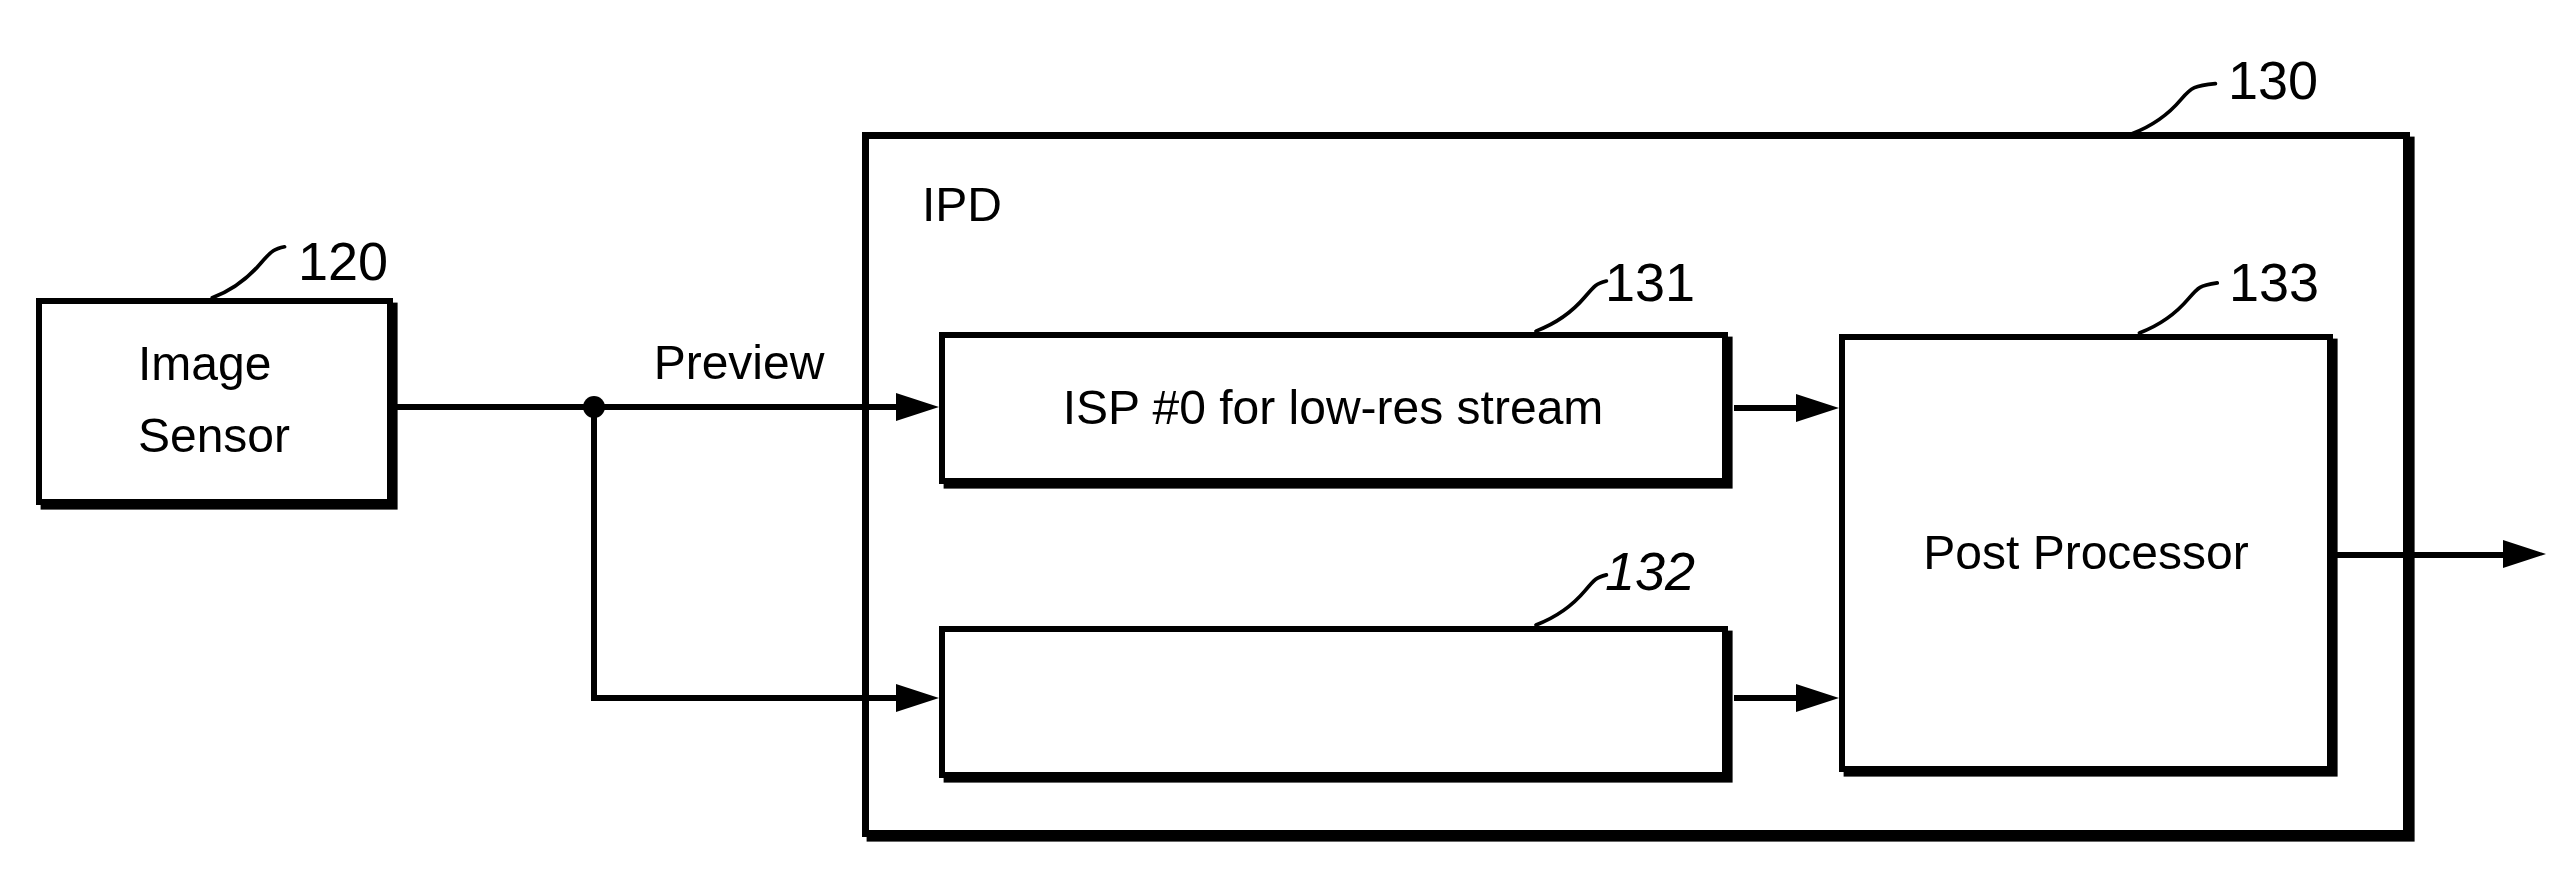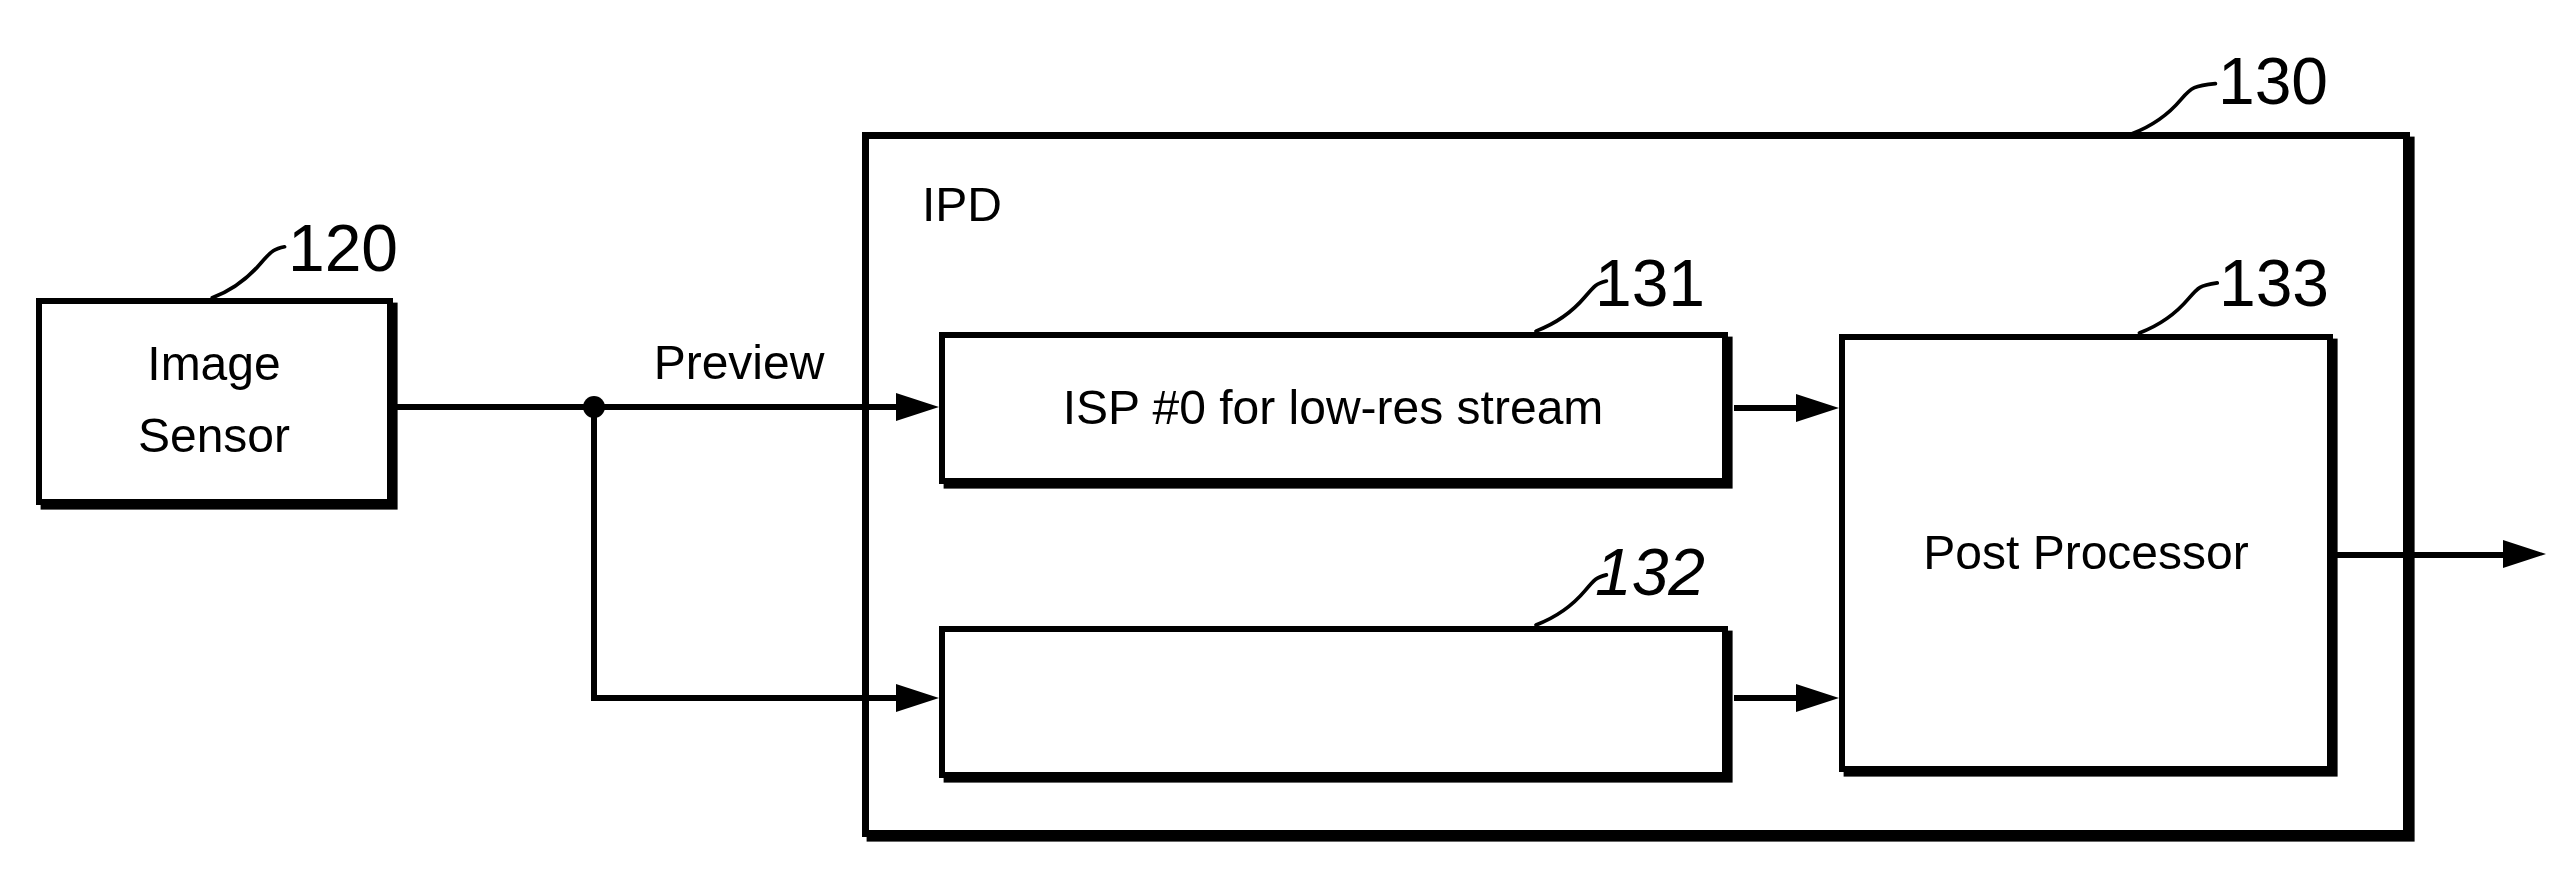--- a/index.html
+++ b/index.html
@@ -32,29 +32,29 @@
   .t {
     position: absolute;
     font-size: 48px;
     line-height: 1.1;
     white-space: nowrap;
     color: var(--stroke);
     transform: translate(-50%, -50%);
     letter-spacing: 0px;
   }
   .t.left { transform: translateY(-50%); }
-  .sensor-label { left: 214px; top: 400px; text-align: center; line-height: 72px; }
+  .sensor-label { left: 214px; top: 400px; text-align: left; line-height: 72px; }
   .ipd-label    { left: 922px; top: 205px; }
   .isp0-label   { left: 1333px; top: 408px; }
   .isp1-label   { left: 1333px; top: 702px; }
   .post-label   { left: 2086px; top: 553px; }
   .preview-label { left: 739px; top: 363px; }
   .capture-label { left: 733px; top: 654px; }
-  .ref { font-size: 66px; }
-  .ref-120 { left: 343px;  top: 248px; }
+  .ref { font-size: 54px; }
+  .ref-120 { left: 343px;  top: 262px; }
   .ref-130 { left: 2273px; top: 81px; }
   .ref-131 { left: 1650px; top: 283px; text-align: center; }
   .ref-132 { left: 1650px; top: 572px; font-style: italic; }
   .ref-133 { left: 2274px; top: 283px; }
 
   
   .hline { position: absolute; height: 5.6px; background: var(--stroke); }
   .vline { position: absolute; width: 5.6px;  background: var(--stroke); }
   .l-sensor-out { left: 393px; top: 404px; width: 505px; }
   .l-branch-down{ left: 591px; top: 404px; height: 297px; }

